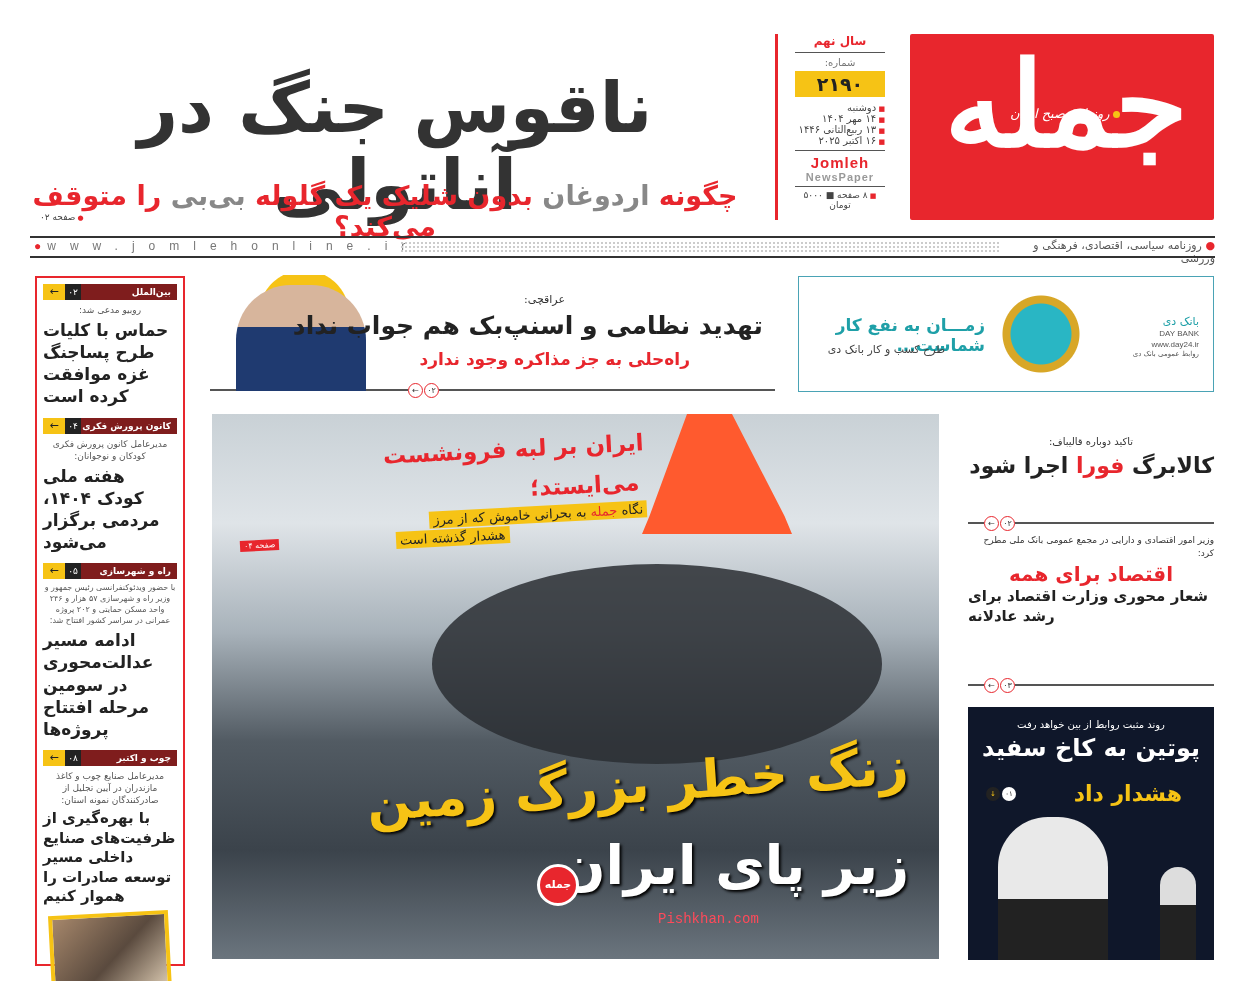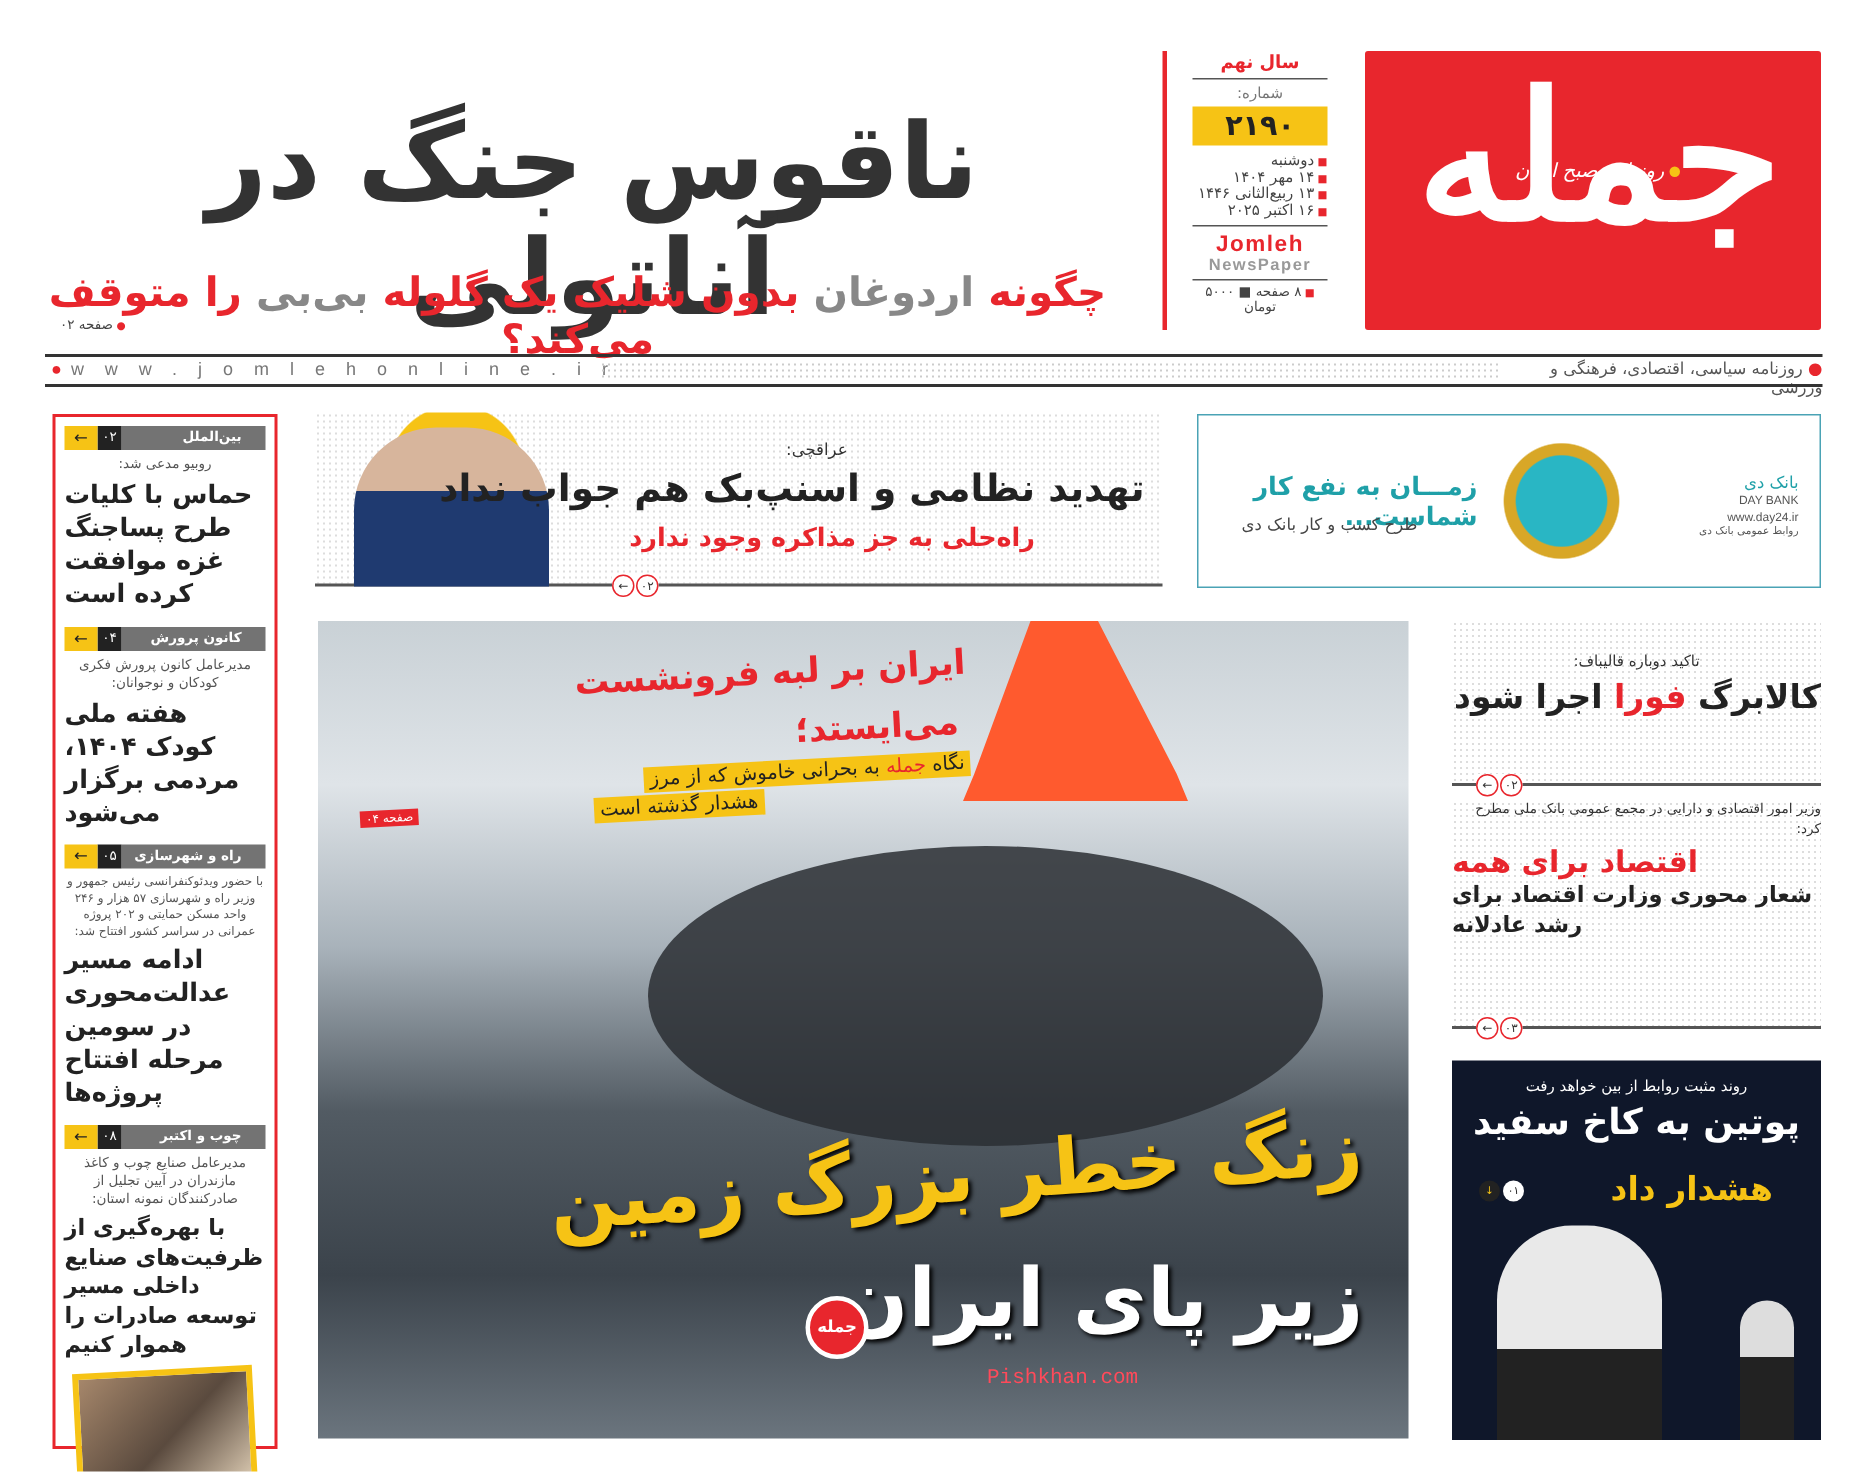--- a/index.html
+++ b/index.html
@@ -30,21 +30,21 @@
 #rule2{left:30px;top:256px;width:1185px;height:2px;background:#333}
 #url{left:34px;top:239px;direction:ltr;font-family:"Liberation Sans",sans-serif;font-size:12px;color:#777;letter-spacing:14px}
 #url::before{content:"●";color:#e8262d;letter-spacing:6px}
 #dotsband{left:400px;top:241px;width:600px;height:12px;background-image:radial-gradient(#ccc 0.8px,transparent 0.8px);background-size:4px 4px}
 #topic{left:1010px;top:239px;width:205px;text-align:right;font-size:11px;color:#555}
 #topic::before{content:"● ";color:#e8262d}
 
 #leftcol{left:35px;top:276px;width:150px;height:690px;border:2px solid #e8262d;padding:6px 6px}
 .lsec{margin-bottom:10px}
 .lbar{display:flex;direction:rtl;height:16px}
-.lbar .cat{flex:1;background:#737373;color:#fff;font-size:9px;padding-right:16px;line-height:16px;font-weight:bold}
+.lbar .cat{flex:1;background:#7f1d1d;color:#fff;font-size:9px;padding-right:6px;line-height:16px;font-weight:bold}
 .lbar .pg{background:#222;color:#fff;font-size:9px;width:16px;text-align:center;line-height:16px}
 .lbar .ar{background:#f6c315;color:#222;font-size:11px;width:22px;text-align:center;line-height:16px}
 .lkick{font-size:9px;color:#555;text-align:center;margin-top:4px;line-height:1.35}
 .lhead{font-size:17px;font-weight:bold;text-align:left;color:#222;line-height:1.3;margin-top:3px}
 #lphoto{width:120px;height:80px;margin:6px auto 0;background:linear-gradient(135deg,#a6876b,#5a4a3e 55%,#d9c8b0);border:4px solid #f6c315;transform:rotate(-3deg)}
 
 #arak{left:210px;top:275px;width:565px;height:116px;background-image:radial-gradient(#ddd 0.7px,transparent 0.7px);background-size:4px 4px;border-bottom:2px solid #555}
 #arak .photo{position:absolute;left:6px;top:0;width:160px;height:116px;background:radial-gradient(circle at 55% 35%,#f6c315 0 45px,transparent 46px)}
 #arak .person{position:absolute;left:20px;top:10px;width:130px;height:106px;background:linear-gradient(#d7b59c 0 40%,#1f3a70 40%);border-radius:55px 55px 0 0}
 #arak .kick{position:absolute;right:210px;top:18px;font-size:11px;color:#333}
@@ -76,21 +76,21 @@
 #hero .badge{position:absolute;left:325px;top:450px;width:42px;height:42px;border-radius:50%;background:#e8262d;border:3px solid #fff;color:#fff;font-size:11px;text-align:center;line-height:36px;font-weight:bold}
 #hero .wm{position:absolute;left:446px;top:497px;font-family:Liberation Mono, monospace;color:#ff4a5a;font-size:14px;direction:ltr}
 
 #ghal{left:968px;top:414px;width:246px;height:110px;background-image:radial-gradient(#ddd 0.7px,transparent 0.7px);background-size:4px 4px;border-bottom:2px solid #555}
 #ghal .kick{text-align:center;font-size:10px;color:#333;margin-top:22px}
 #ghal .head{text-align:right;font-size:22px;font-weight:bold;color:#222;margin-top:6px}
 #ghal .head .r{color:#e8262d}
 #ghal .pref{position:absolute;left:16px;bottom:-9px}
 #eco{left:968px;top:534px;width:246px;height:152px;background-image:radial-gradient(#ddd 0.7px,transparent 0.7px);background-size:4px 4px;border-bottom:2px solid #555}
 #eco .kick{text-align:right;font-size:9px;color:#333;line-height:1.4}
-#eco .red{text-align:left;font-size:20px;font-weight:bold;color:#e8262d;margin-top:3px}
+#eco .red{text-align:center;font-size:20px;font-weight:bold;color:#e8262d;margin-top:3px}
 #eco .head{text-align:left;font-size:15px;font-weight:bold;color:#222;line-height:1.35}
 #eco .pref{position:absolute;left:16px;bottom:-9px}
 #putin{left:968px;top:707px;width:246px;height:253px;background:#0f172a;overflow:hidden}
 #putin .kick{text-align:center;font-size:10px;color:#fff;margin-top:12px}
 #putin .head{text-align:center;font-size:24px;font-weight:bold;color:#fff;margin-top:4px}
 #putin .yel{position:absolute;right:32px;top:74px;font-size:22px;font-weight:bold;color:#f6c315}
 #putin .pg{position:absolute;left:18px;top:80px;display:flex;gap:2px}
 #putin .pg span{width:14px;height:14px;border-radius:50%;font-size:7px;line-height:14px;text-align:center}
 #putin .face{position:absolute;left:30px;top:110px;width:110px;height:150px;background:linear-gradient(#e9e9e9 0 55%,#222 55%);border-radius:50px 50px 0 0;filter:grayscale(1)}
 #putin .trump{position:absolute;right:18px;top:160px;width:36px;height:95px;background:linear-gradient(#ddd 0 40%,#222 40%);border-radius:18px 18px 0 0}

